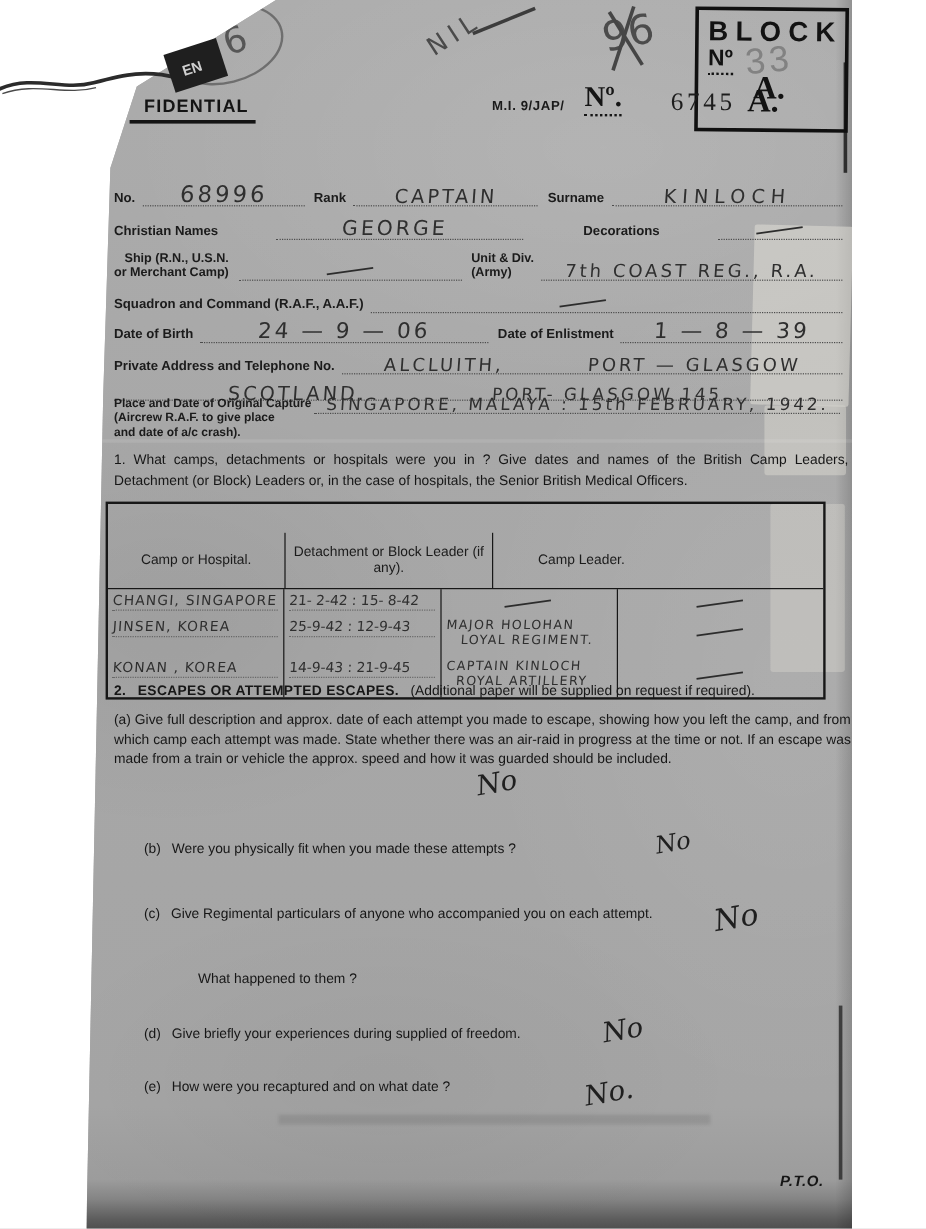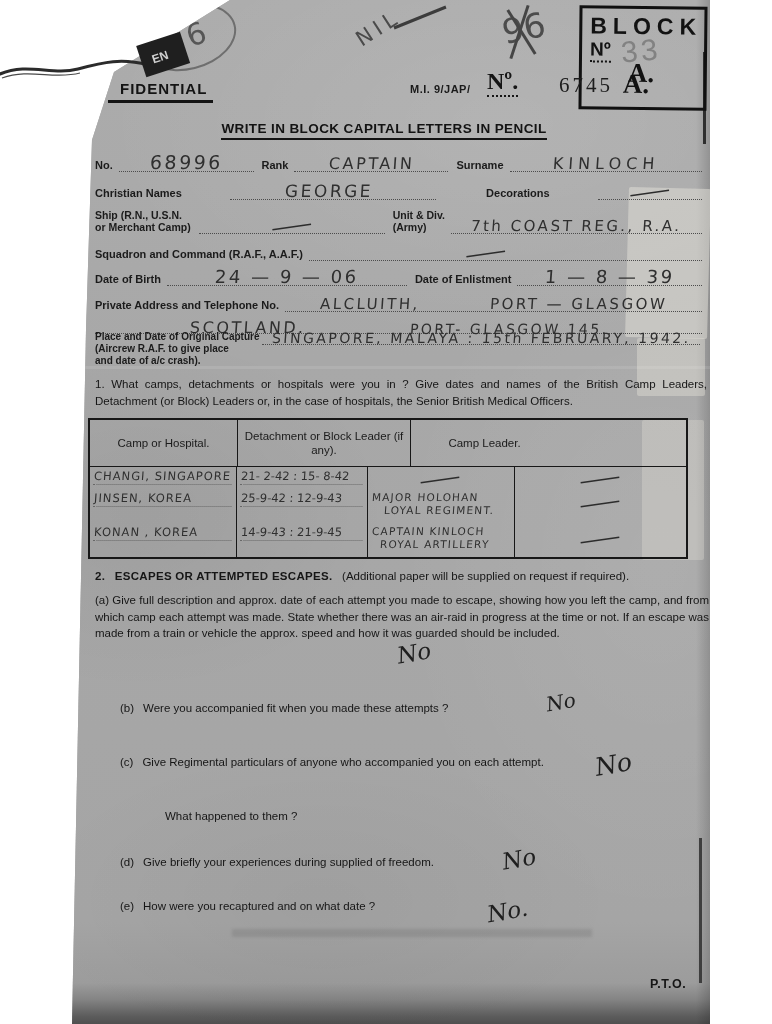--- a/index.html
+++ b/index.html
@@ -94,38 +94,38 @@
   .title span{display:inline-block;font-size:13.5px;font-weight:bold;letter-spacing:.4px;
       color:#131313;border-bottom:2.5px solid #131313;padding-bottom:2px;}
 
   
   .cap-label{position:absolute;left:33px;top:331px;}
   .cap-line{position:absolute;left:200px;top:326px;width:438px;border-bottom:1px dotted #4c4c4c;
       display:flex;align-items:flex-end;justify-content:center;min-height:18px;}
 
   
   .camps{position:absolute;left:26px;top:418px;width:600px;border:2.5px solid #171717;box-sizing:border-box;}
-  .camps .hdr{display:flex;border-bottom:1.5px solid #171717;height:46px;}
+  .camps .hdr{display:flex;border-bottom:1.5px solid #171717;height:46px;margin-top:24px;}
   .camps .hcell{font-size:11.5px;color:#1b1b1b;text-align:center;display:flex;align-items:center;
       justify-content:center;line-height:1.25;padding:2px 6px;box-sizing:border-box;}
   .camps .body{display:flex;height:90px;}
   .camps .bcell{position:relative;box-sizing:border-box;}
   .c1{width:147px;}
   .c2{width:132px;border-left:1.5px solid #171717;}
   .c3{width:148px;border-left:1.5px solid #171717;}
   .c4{width:173px;border-left:1.5px solid #171717;}
   .tline{position:absolute;left:4px;right:4px;font-size:11.5px;letter-spacing:1px;}
   .tline.dotted{border-bottom:1px dotted rgba(45,45,45,.5);padding-bottom:1px;}
   .ldr{font-size:10.5px;letter-spacing:1.2px;}
 
   
   .q2head{position:absolute;left:33px;top:570px;font-size:11.5px;color:#161616;}
   .q2head b{letter-spacing:.3px;}
   .suberow{position:absolute;left:58px;display:flex;gap:9px;font-size:11.5px;color:#161616;}
-  .pto{position:absolute;left:588px;top:977px;font-size:12.5px;font-weight:bold;color:#161616;letter-spacing:.5px;}
+  .pto{position:absolute;left:588px;top:977px;font-size:12.5px;font-weight:bold;color:#161616;letter-spacing:.5px;font-style:italic;}
 
   
   .thread{position:absolute;left:0;top:30px;}
 </style>
 </head>
 <body>
 
 <div class="paper">
   <div class="right-shade"></div>
   <div class="tape tape1"></div>
@@ -157,23 +157,20 @@
       <span class="a1">A.</span>
       <span class="a2">A.</span>
     </div>
   </div>
 
   <div class="confid">FIDENTIAL</div>
   <div class="mi9">M.I. 9/JAP/</div>
   <div class="bigno">Nº.</div>
   <div class="serial">6745</div>
 
-  <div class="title">
-    <span>WRITE IN BLOCK CAPITAL LETTERS IN PENCIL</span>
-  </div>
 
   <div class="formrow" style="top:150px;height:22px;">
     <span class="lbl">No.</span>
     <span class="fill" style="flex:1.05;">
       <span class="hw" style="font-size:19px;">68996</span>
     </span>
     <span class="lbl">Rank</span>
     <span class="fill" style="flex:1.2;">
       <span class="hw" style="font-size:16px;">CAPTAIN</span>
     </span>
@@ -188,21 +185,21 @@
     <span class="fill" style="flex:1.45;justify-content:flex-start;padding-left:55px;">
       <span class="hw" style="font-size:17px;">GEORGE</span>
     </span>
     <span class="lbl">Decorations</span>
     <span class="fill" style="flex:1;">
       <span class="dashmark">—</span>
     </span>
   </div>
 
   <div class="formrow" style="top:200px;height:34px;">
-    <span class="lbl2" style="margin-right:8px;">
+    <span class="lbl2" style="margin-right:8px;text-align:right;">
       <span style="display:block;">Ship (R.N., U.S.N.</span>
       <span style="display:block;">or Merchant Camp)</span>
     </span>
     <span class="fill" style="flex:1;">
       <span class="dashmark">—</span>
     </span>
     <span class="lbl2" style="margin-right:6px;">
       <span style="display:block;">Unit &amp; Div.</span>
       <span style="display:block;">(Army)</span>
     </span>
@@ -290,21 +287,21 @@
   <div class="q2head">
     <b>2.</b>&nbsp;&nbsp;
     <b>ESCAPES OR ATTEMPTED ESCAPES.</b>&nbsp;&nbsp;
     <span>(Additional paper will be supplied on request if required).</span>
   </div>
   <div class="para" style="position:absolute;left:33px;top:592px;width:614px;">(a)   Give full description and approx. date of each attempt you made to escape, showing how you left the camp, and from which camp each attempt was made.   State whether there was an air-raid in progress at the time or not.   If an escape was made from a train or vehicle the approx. speed and how it was guarded should be included.</div>
   <div class="ansNo" style="left:335px;top:640px;">No</div>
 
   <div class="suberow" style="top:702px;">
     <span>(b)</span>
-    <span>Were you accompanied fit when you made these attempts ?</span>
+    <span>Were you physically fit when you made these attempts ?</span>
   </div>
   <div class="ansNo" style="left:484px;top:690px;font-size:20px;">No</div>
 
   <div class="suberow" style="top:756px;">
     <span>(c)</span>
     <span>Give Regimental particulars of anyone who accompanied you on each attempt.</span>
   </div>
   <div class="ansNo" style="left:533px;top:750px;font-size:25px;">No</div>
 
   <div class="suberow" style="top:810px;left:103px;">

